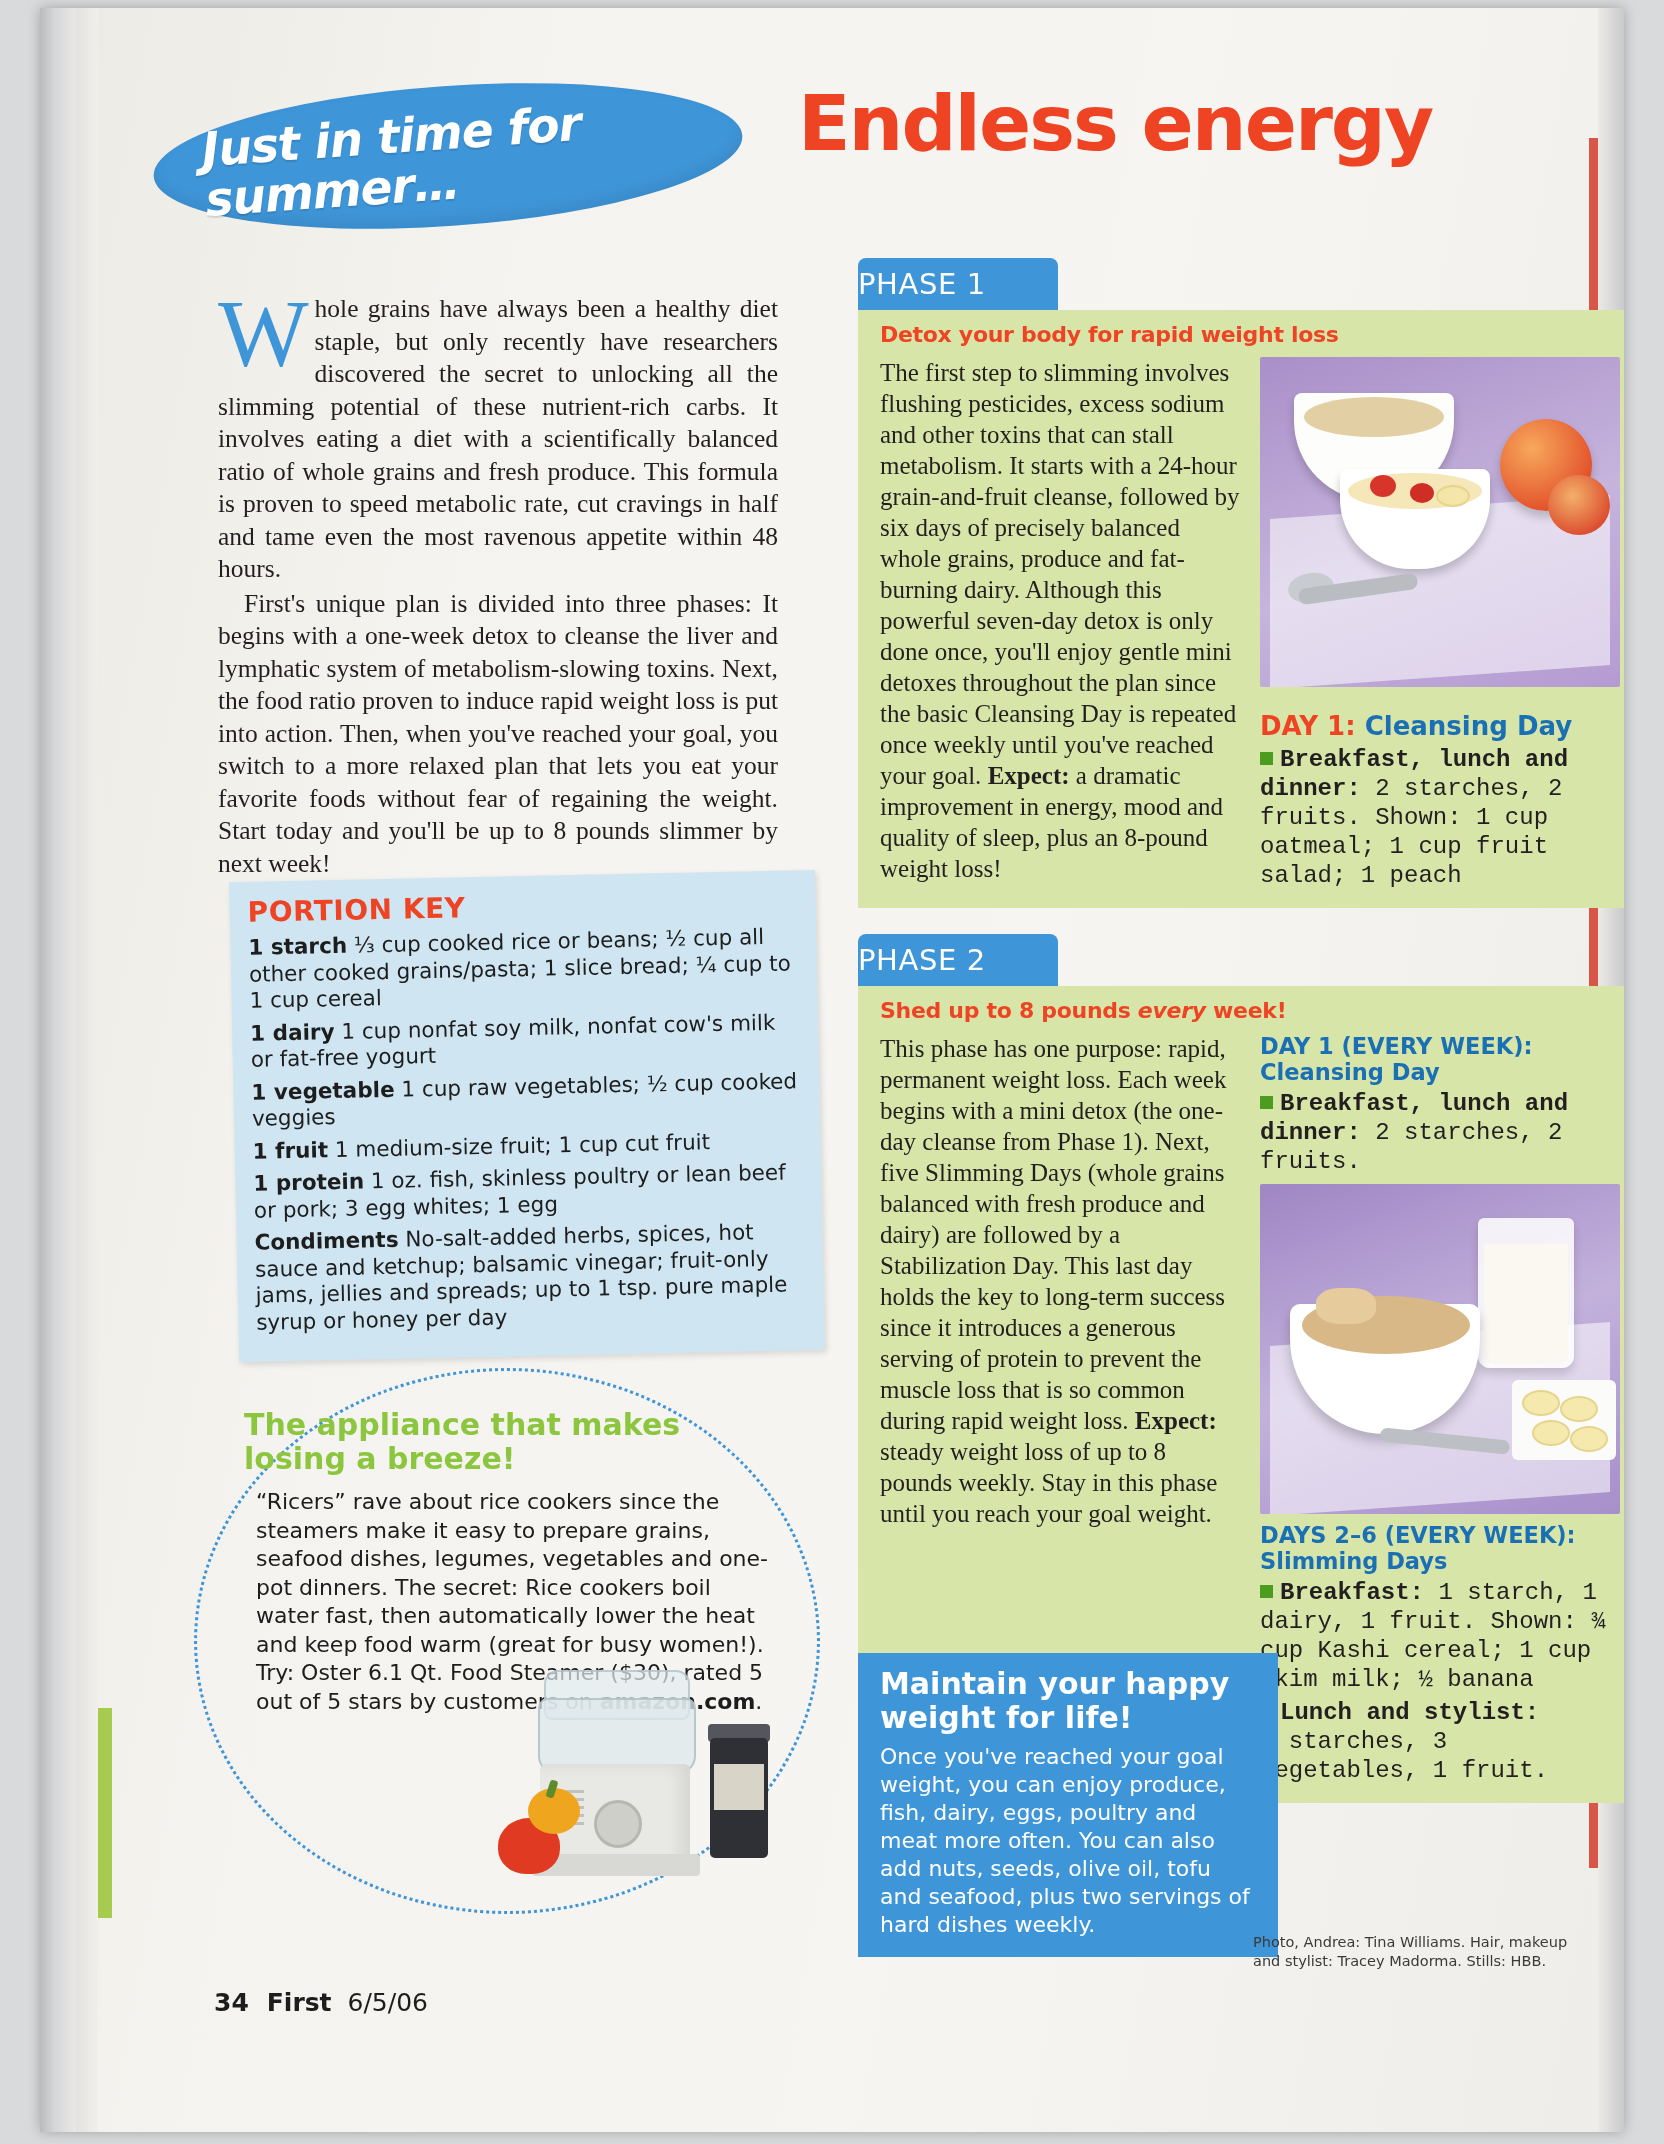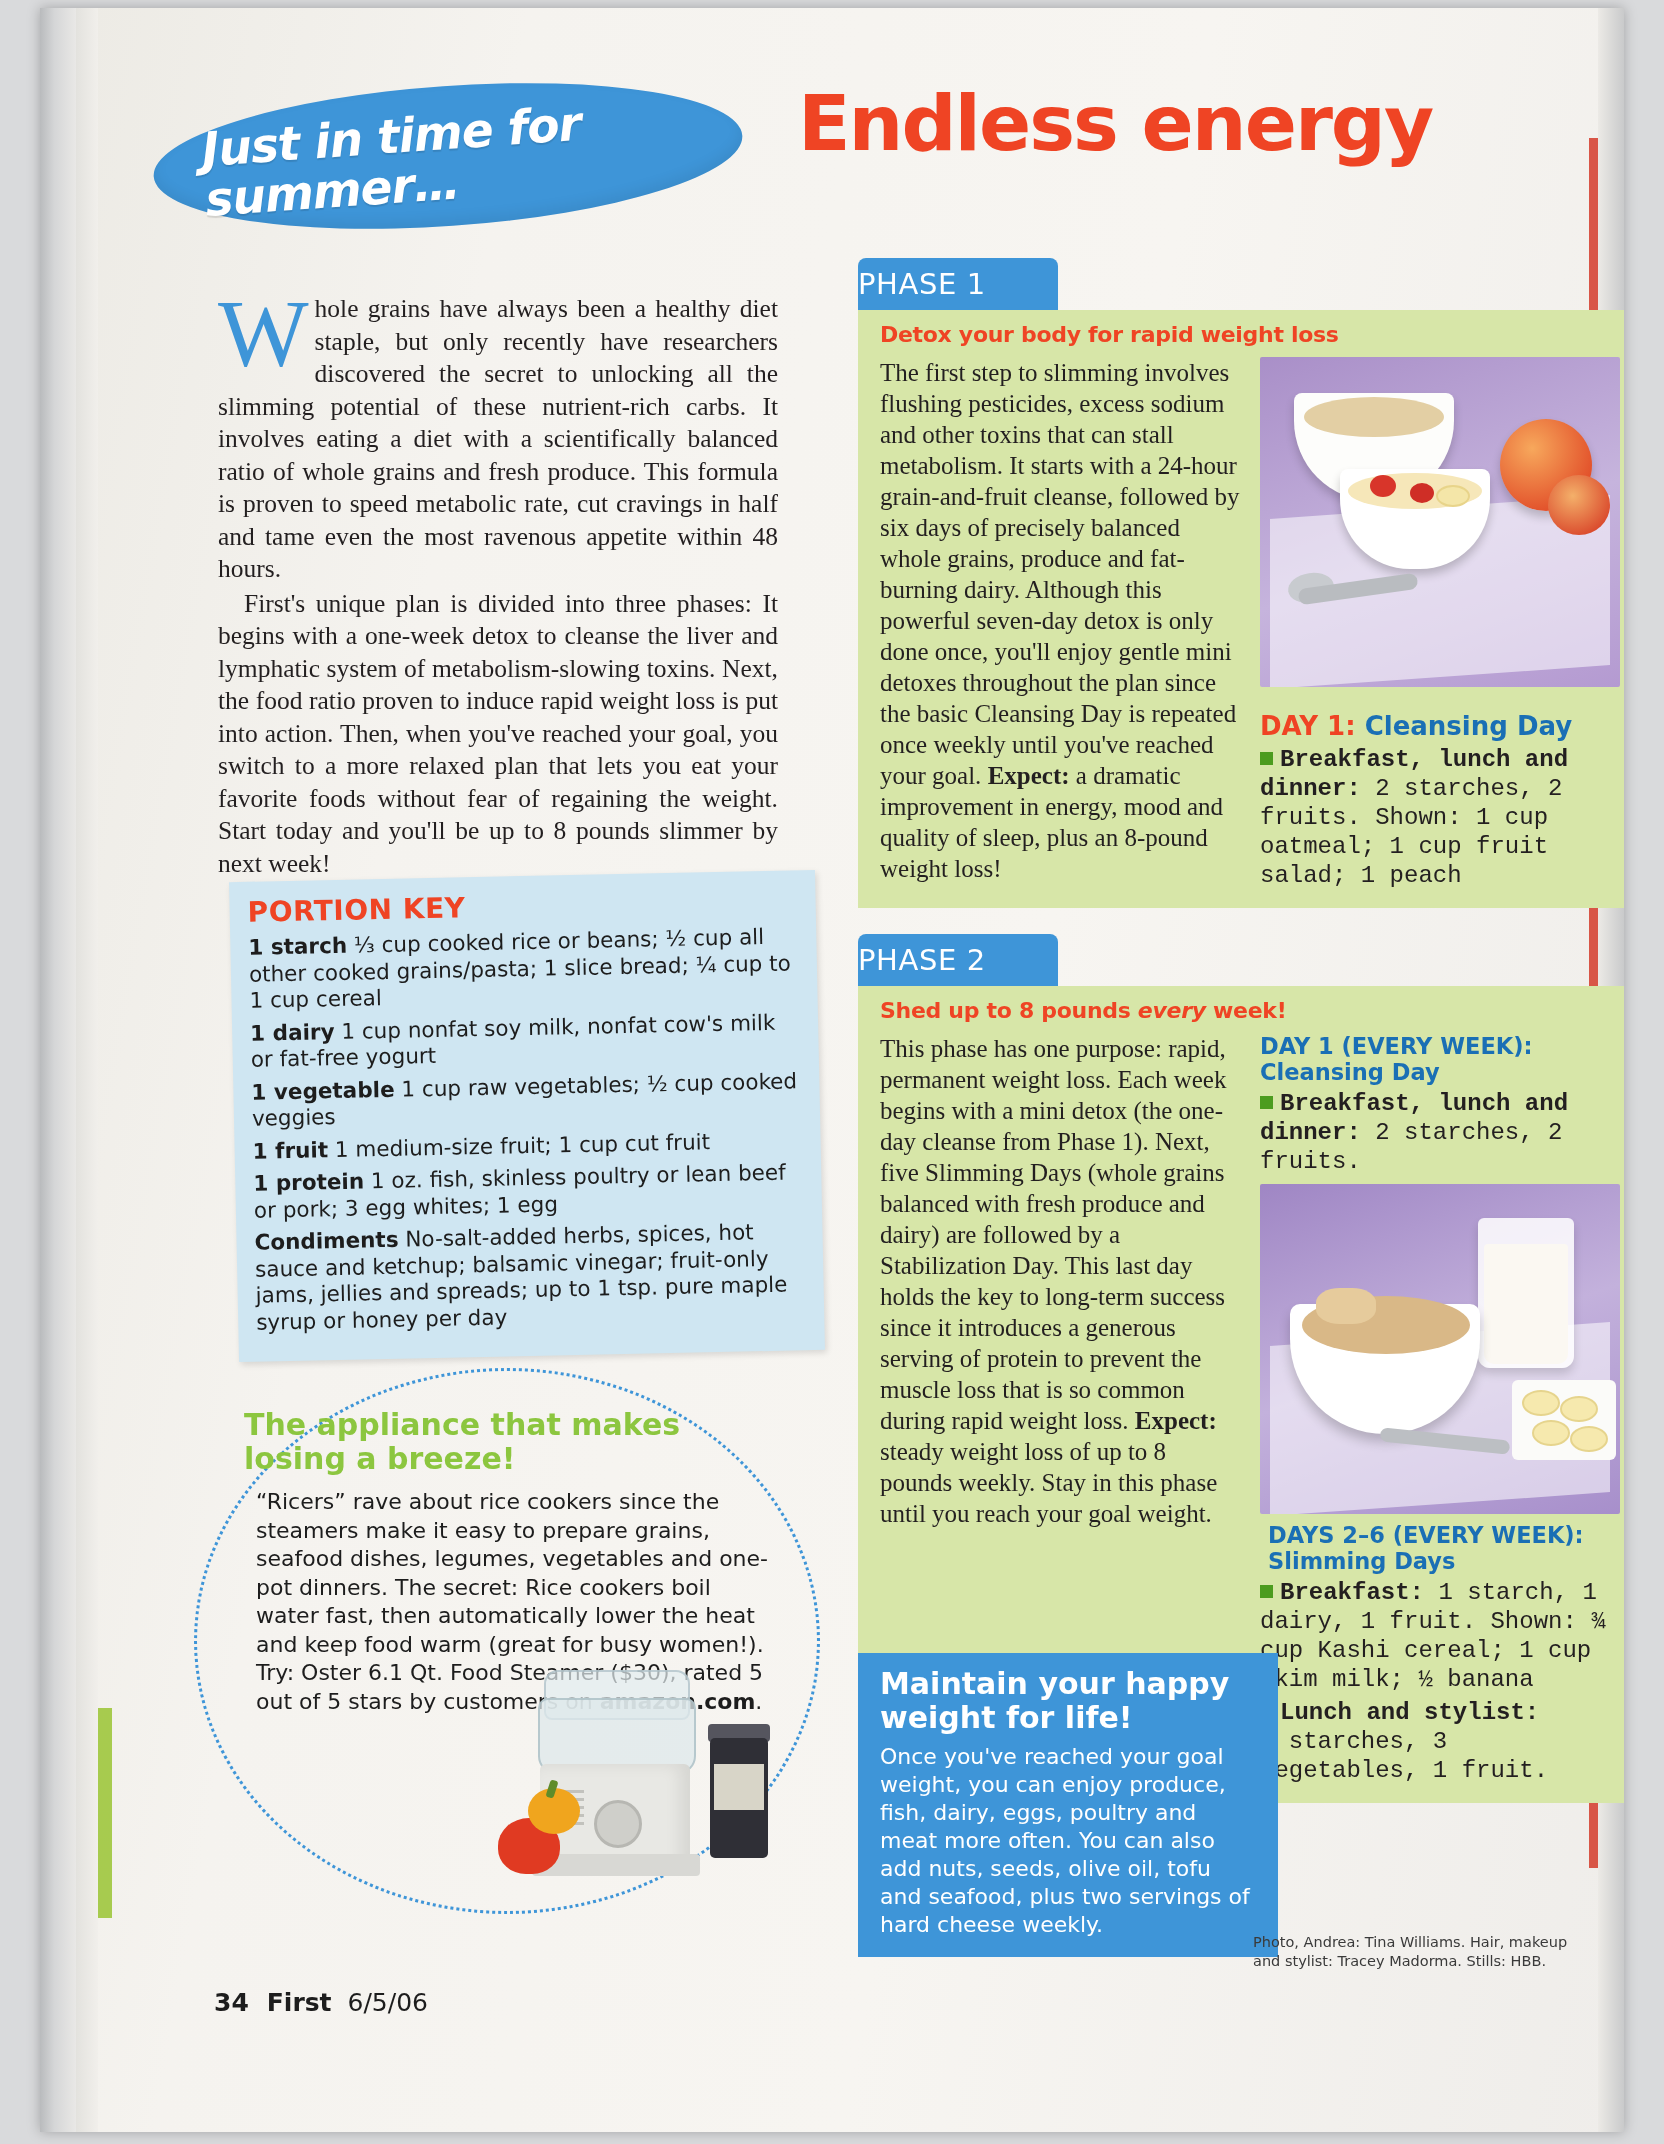--- a/index.html
+++ b/index.html
@@ -323,36 +323,36 @@
               <div class="cerealbowl"></div>
               <div class="cereal"></div>
               <div class="cereal2"></div>
               <div class="banplate"></div>
               <div class="banslice" style="left:262px;top:206px;"></div>
               <div class="banslice" style="left:300px;top:212px;"></div>
               <div class="banslice" style="left:272px;top:236px;"></div>
               <div class="banslice" style="left:310px;top:242px;"></div>
               <div class="spoon2"></div>
             </div>
-            <div class="cap cap-blue" style="margin-top:8px;margin-left:8px;">
+            <div class="cap cap-blue" style="margin-top:8px;">
               <div>DAYS 2–6 (EVERY WEEK):</div>
               <div>Slimming Days</div>
             </div>
             <div class="cap-text" style="margin-top:4px;">
               <span class="bullet"></span><b>Breakfast:</b><span> 1 starch, 1 dairy, 1 fruit. Shown: ¾ cup Kashi cereal; 1 cup skim milk; ½ banana</span>
             </div>
             <div class="cap-text" style="margin-top:4px;">
               <span class="bullet"></span><b>Lunch and stylist:</b><br><span> 3 starches, 3 vegetables, 1 fruit.</span>
             </div>
           </div>
         </div>
       </div>
     </div>
 
     <div class="maintain">
       <h3>Maintain your happy weight for life!</h3>
-      <p>Once you've reached your goal weight, you can enjoy produce, fish, dairy, eggs, poultry and meat more often. You can also add nuts, seeds, olive oil, tofu and seafood, plus two servings of hard cheese weekly.</p>
+      <p>Once you've reached your goal weight, you can enjoy produce, fish, dairy, eggs, poultry and meat more often. You can also add nuts, seeds, olive oil, tofu and seafood, plus two servings of hard dishes weekly.</p>
     </div>
 
     <div class="credits">Photo, Andrea: Tina Williams. Hair, makeup and stylist: Tracey Madorma. Stills: HBB.</div>
 
   </div>
 </div>
 
 </body></html>

